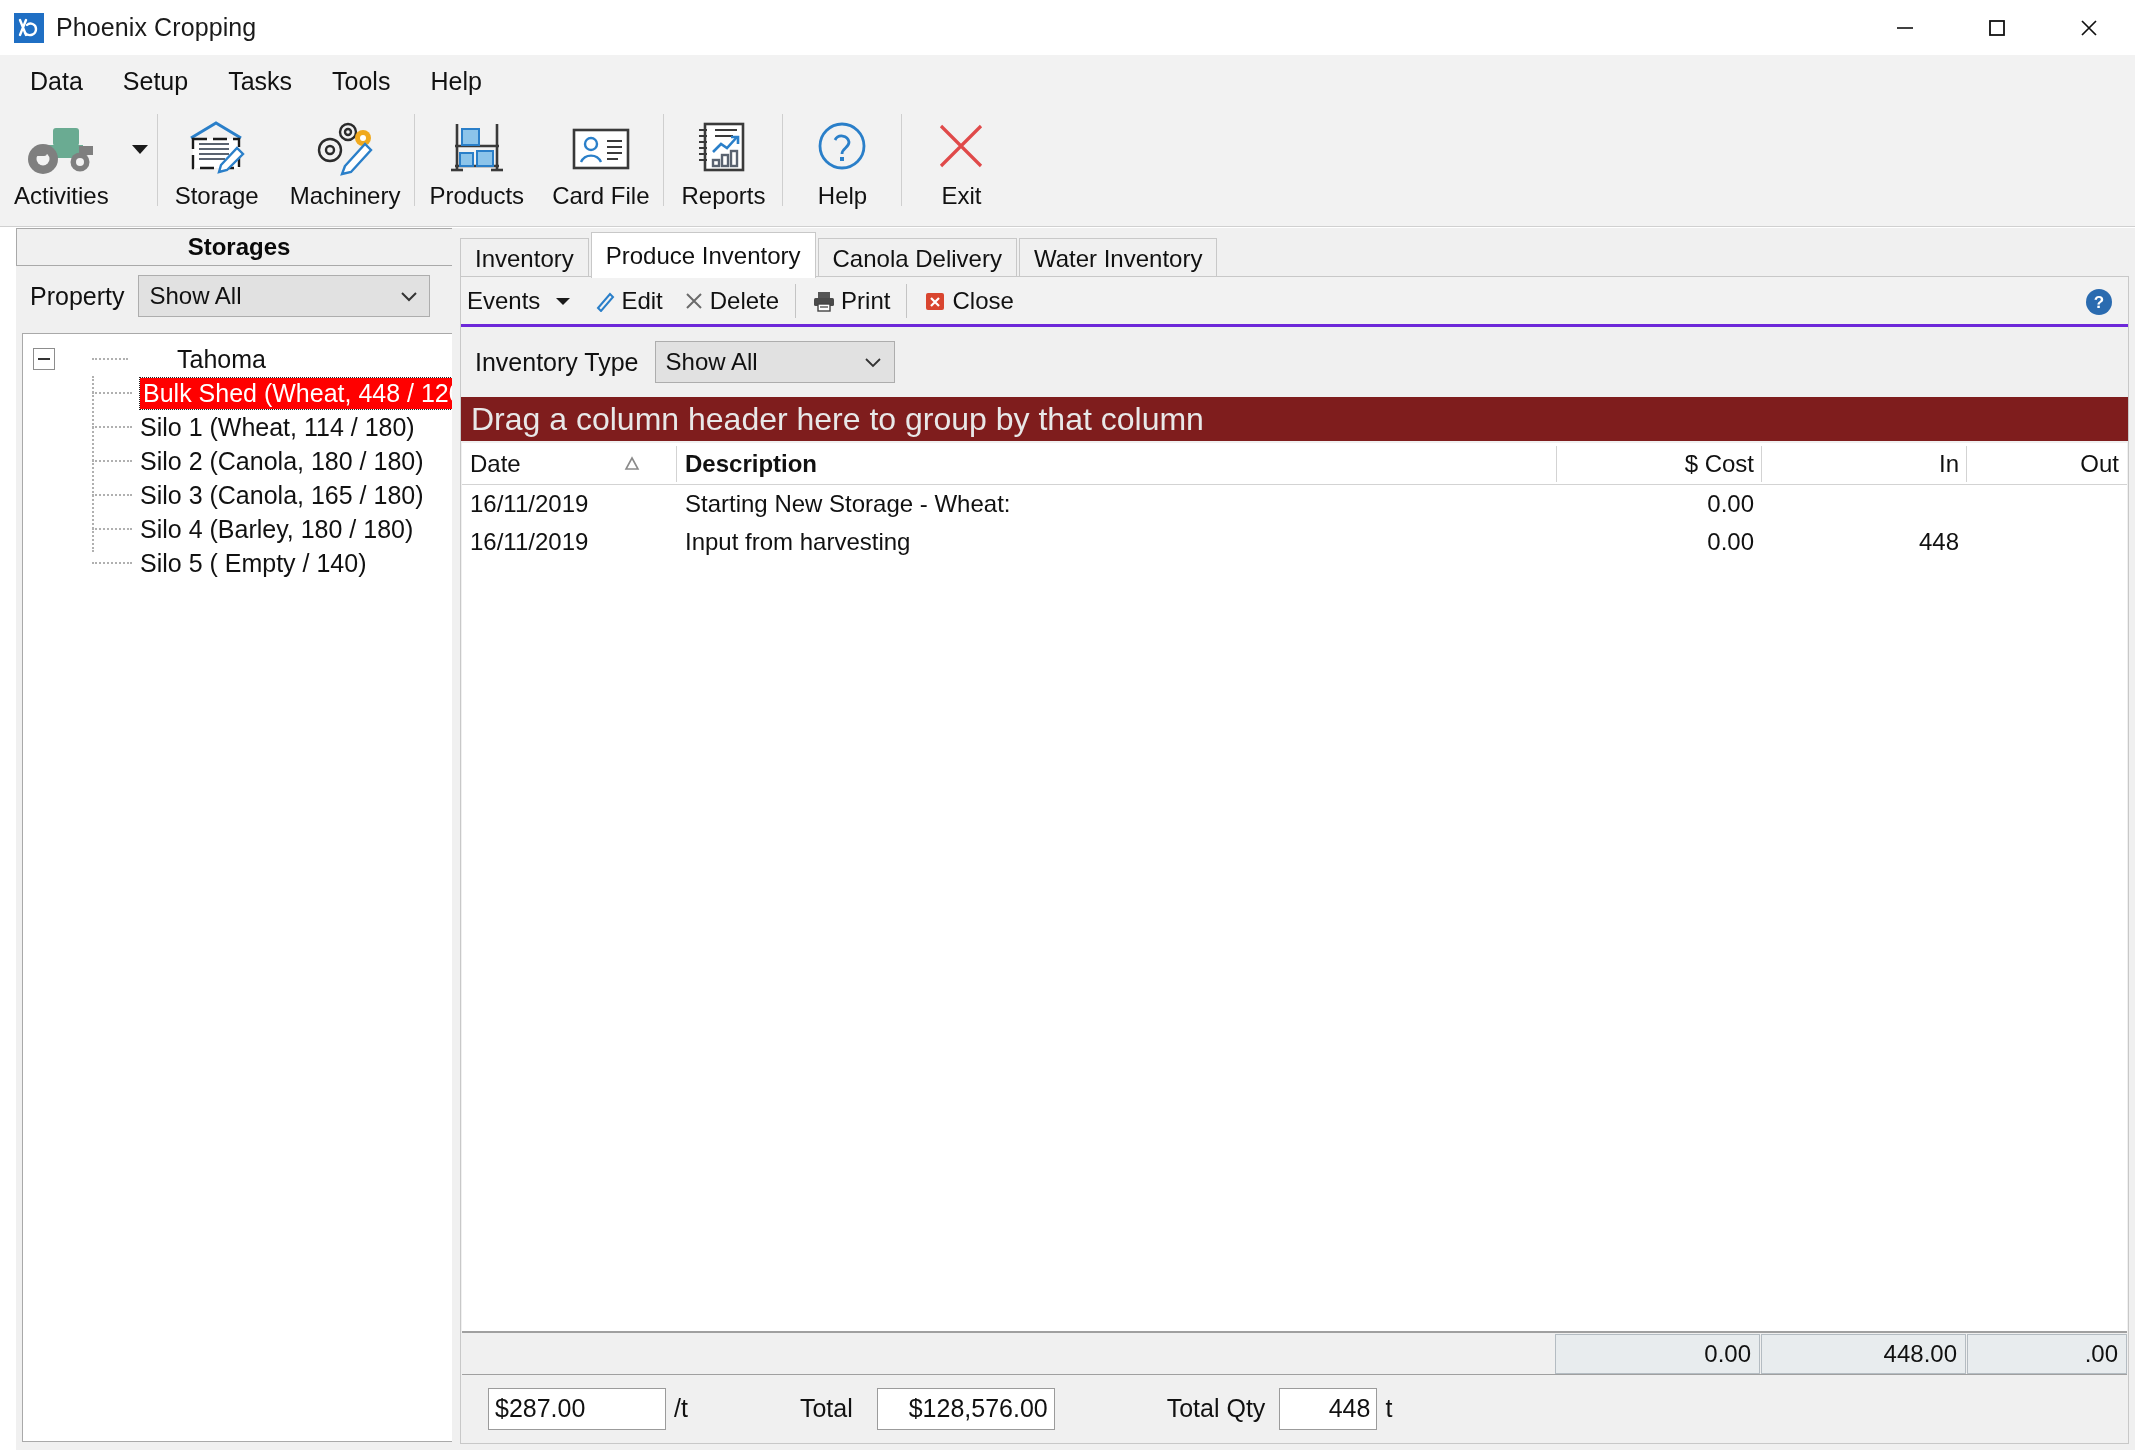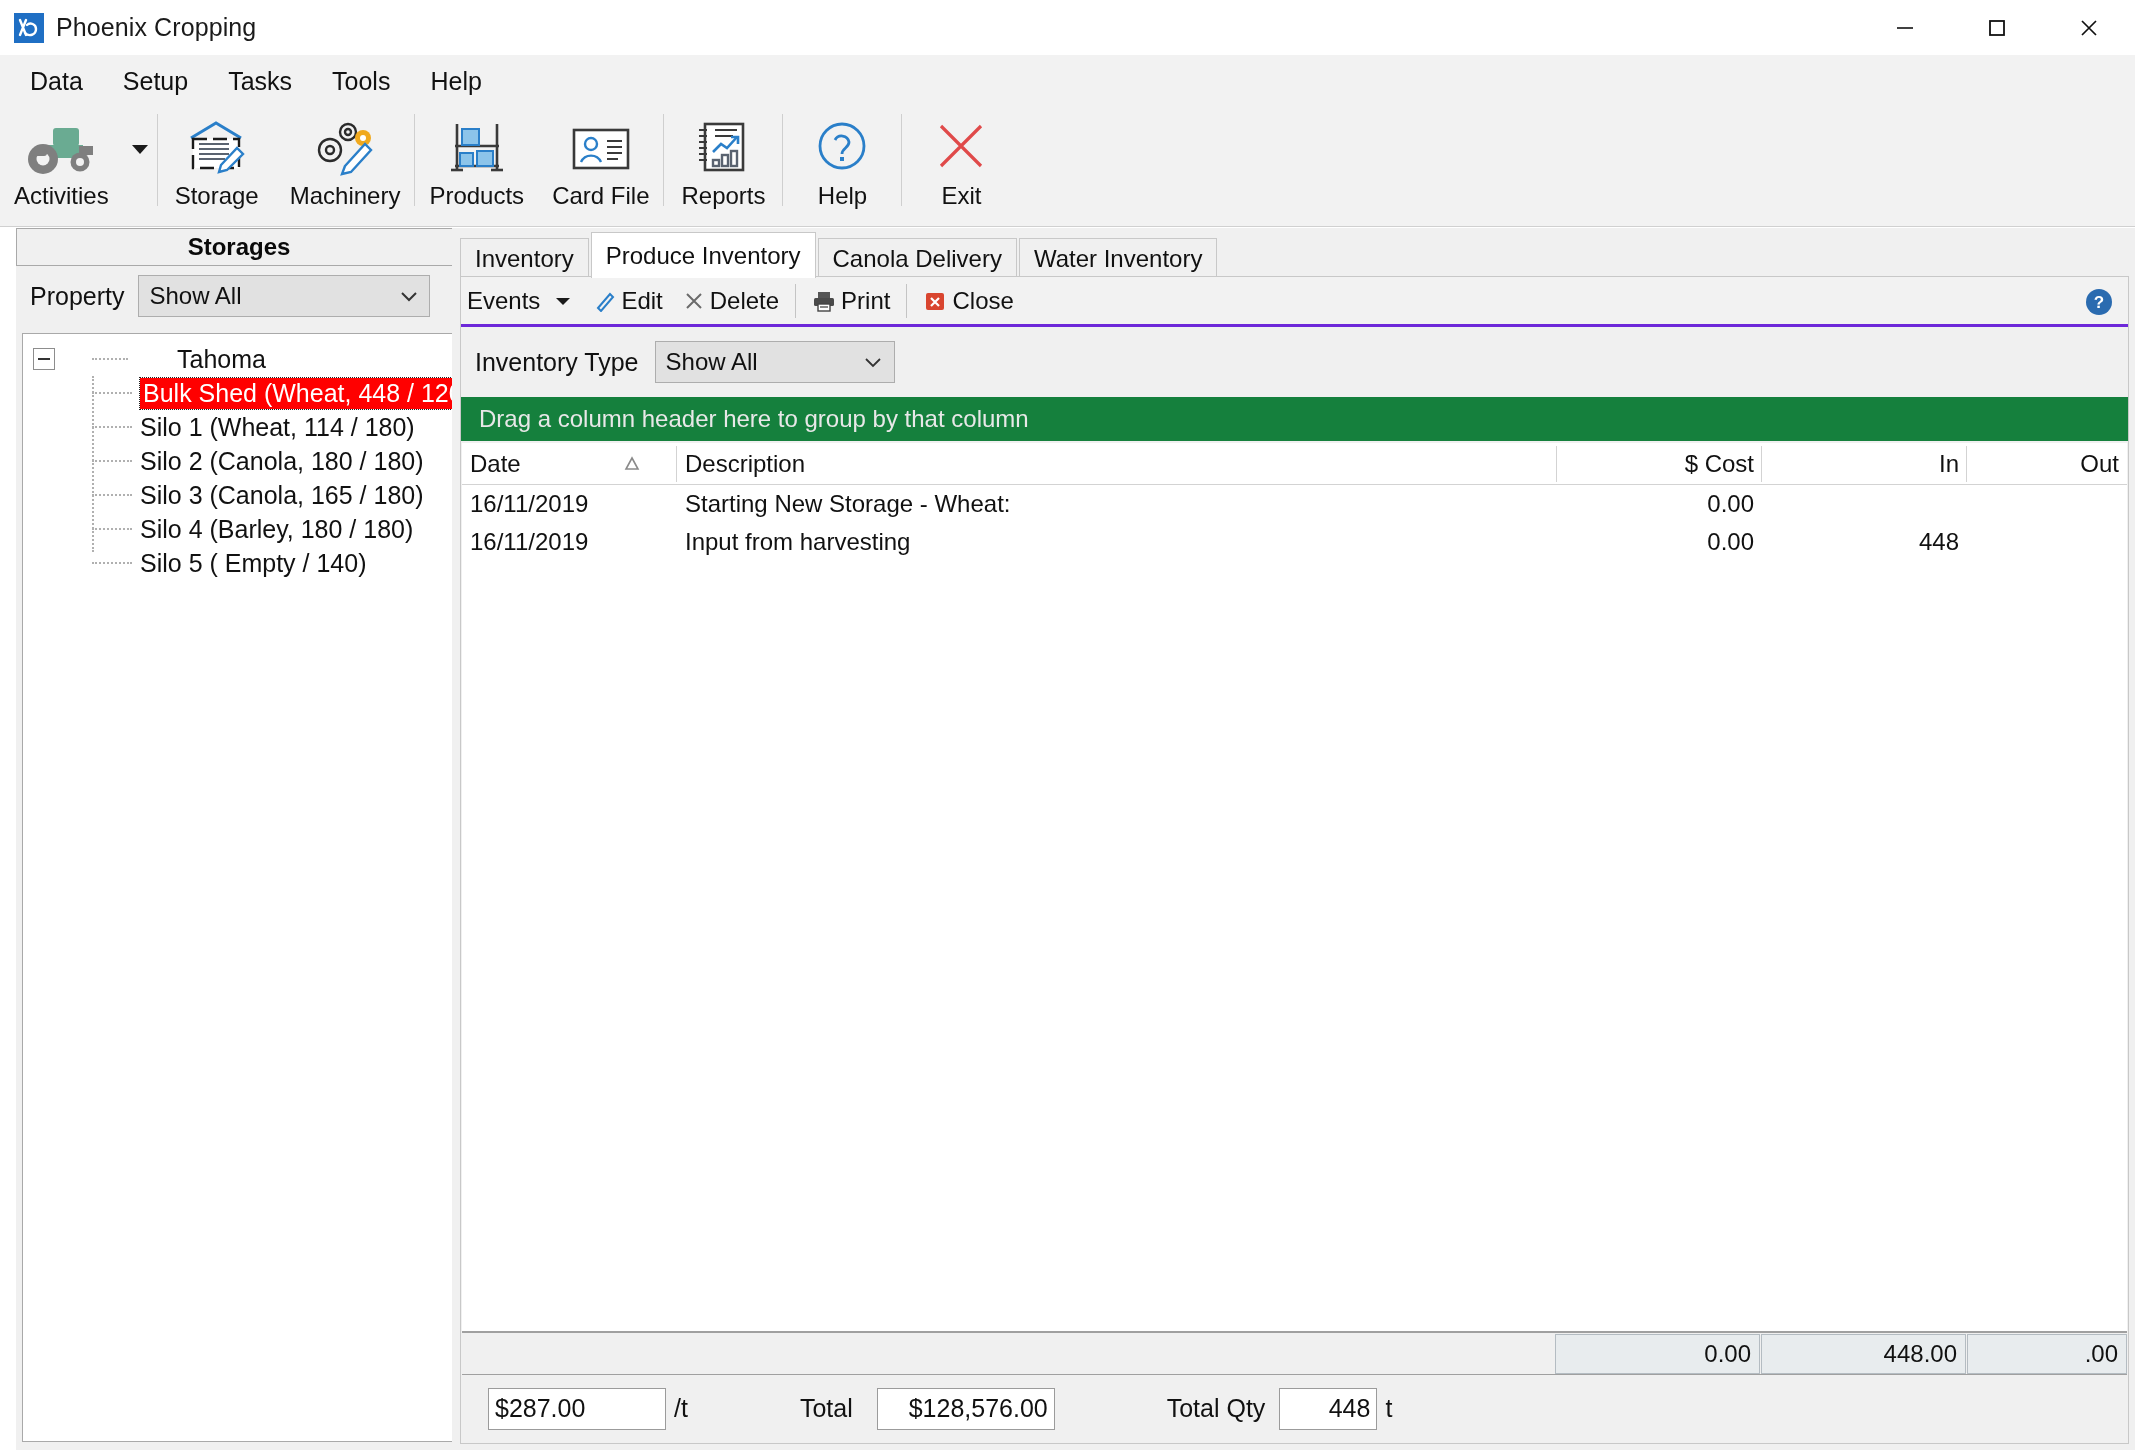--- a/index.html
+++ b/index.html
@@ -165,43 +165,43 @@
   }
   .typelabel { font-size: 25px; color: #111; margin-right: 16px; }
   .combo2 {
     width: 240px; height: 42px; background: #e1e1e1; border: 1px solid #adadad;
     display: flex; align-items: center; position: relative;
   }
   .combo2 .cval { font-size: 24px; color: #111; padding-left: 10px; }
   .combo2 .carr { position: absolute; right: 12px; top: 0; bottom: 0; display: flex; align-items: center; }
 
   .groupbar {
-    height: 44px; background: #15803d; display: flex; align-items: center;
-    padding-left: 18px; color: #e8e8e8; font-size: 24px;
+    height: 44px; background: #7f1d1d; display: flex; align-items: center;
+    padding-left: 10px; color: #e8e8e8; font-size: 32px;
   }
 
   .gridwrap {
     position: absolute; left: 1px; right: 1px; top: 166px; bottom: 112px;
     background: #ffffff; border-top: 0;
   }
   .gridheader {
     height: 42px; display: flex; background: #ffffff;
     border-bottom: 1px solid #d3d3d3;
     position: relative;
   }
   .gh {
     font-size: 24px; color: #111; display: flex; align-items: center;
     position: relative; height: 42px;
   }
   .gh.sep:after {
     content: ""; position: absolute; right: 0; top: 3px; bottom: 3px; width: 1px; background: #d3d3d3;
   }
   .gh-date { width: 160px; padding-left: 8px; }
   .gh-sortarrow { width: 55px; display:flex; align-items:center; justify-content:flex-start;}
-  .gh-desc { flex: 1; padding-left: 8px; }
+  .gh-desc { flex: 1; padding-left: 8px; font-weight: bold; }
   .gh-cost { width: 205px; justify-content: flex-end; padding-right: 8px; }
   .gh-in { width: 205px; justify-content: flex-end; padding-right: 8px; }
   .gh-out { width: 160px; justify-content: flex-end; padding-right: 8px; }
 
   .growrow { height: 38px; display: flex; align-items: center; font-size: 24px; color: #111; }
   .gc { display: flex; align-items: center; height: 38px; }
   .gc-date { width: 215px; padding-left: 8px; }
   .gc-desc { flex: 1; padding-left: 8px; }
   .gc-cost { width: 205px; justify-content: flex-end; padding-right: 8px; }
   .gc-in { width: 205px; justify-content: flex-end; padding-right: 8px; }

